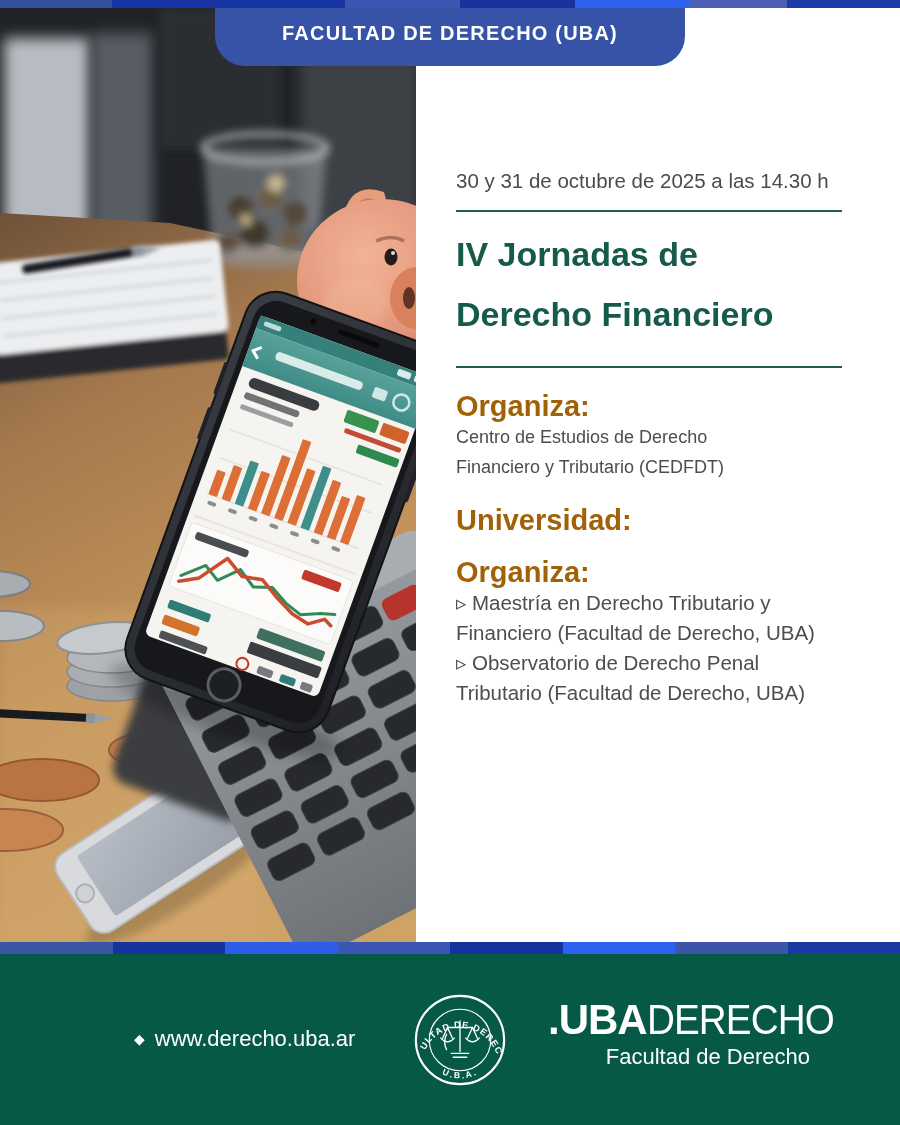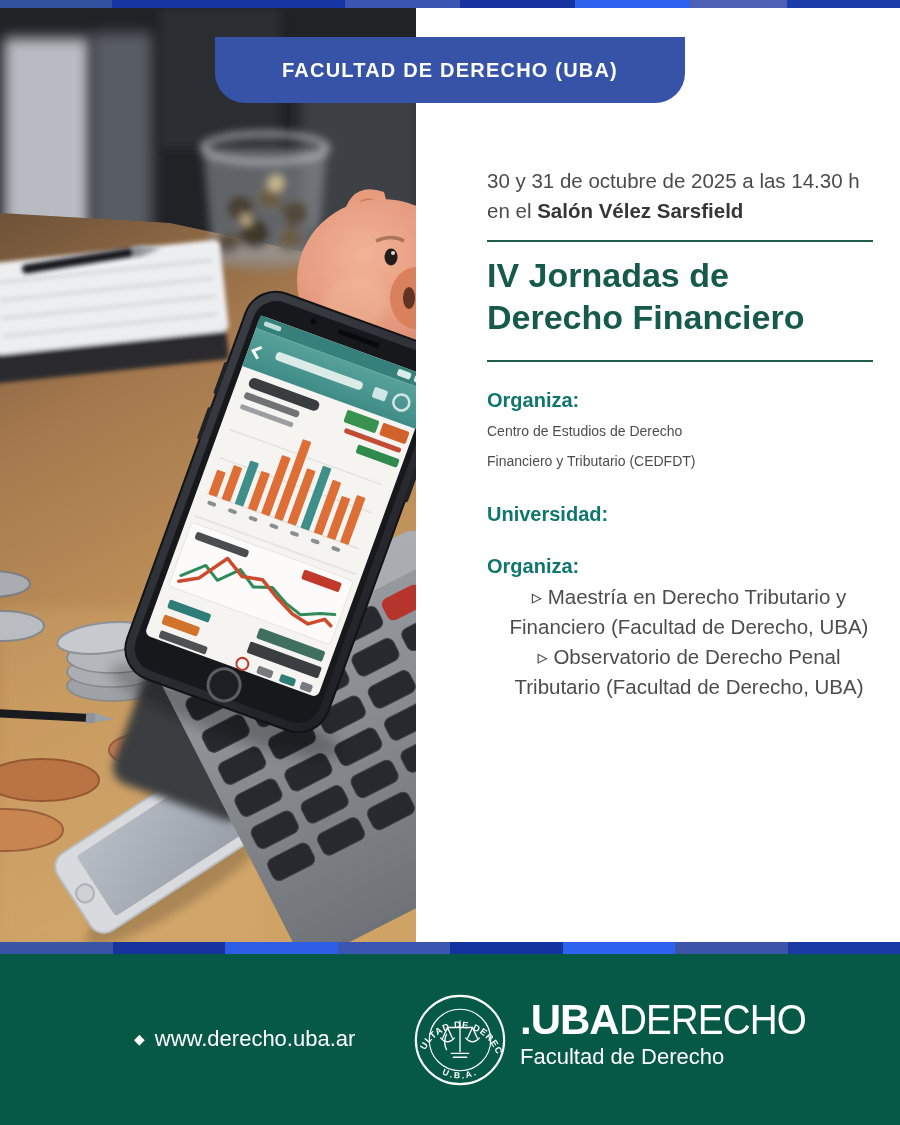--- a/index.html
+++ b/index.html
@@ -11,50 +11,50 @@
   .top-strip .s1{width:112px;background:#32519e;}
   .top-strip .s2{width:233px;background:#1634a2;}
   .top-strip .s3{width:115px;background:#3a55b2;}
   .top-strip .s4{width:115px;background:#16339e;}
   .top-strip .s5{width:115px;background:#2c62ee;}
   .top-strip .s6{width:97px;background:#4c60b4;}
   .top-strip .s7{flex:1;background:#1c3caa;}
 
   
   .banner{position:absolute;left:215px;top:0;width:470px;height:66px;background:#3653a7;
-          border-radius:0 0 30px 30px;z-index:5;display:flex;align-items:center;justify-content:center;margin-top:37px;}
+          border-radius:0 0 30px 30px;z-index:5;display:flex;align-items:center;justify-content:center;}
   .banner-title{color:#ffffff;font-size:20px;font-weight:800;letter-spacing:1.2px;}
 
   
   .photo-panel{position:absolute;left:0;top:8px;width:416px;height:934px;overflow:hidden;background:#232528;}
 
   
-  .content{position:absolute;left:456px;top:166px;width:404px;color:#4d4d4d;margin-left:31px;}
+  .content{position:absolute;left:456px;top:166px;width:404px;color:#4d4d4d;}
   .date-block{font-size:20.5px;line-height:30px;color:#4b4b4b;}
   .venue-bold{font-weight:700;color:#363636;}
   .rule{width:386px;height:2px;background:#1d5c4e;margin-top:14px;}
   .rule2{margin-top:22px;}
-  .event-title{margin-top:12px;font-size:34px;line-height:42px;font-weight:700;color:#155a4b;white-space:pre-line;}
-  .sec-label{margin-top:24px;font-size:20px;line-height:28px;font-weight:700;color:#0f766e;}
-  .sec-body{margin-top:2px;font-size:14px;line-height:30px;color:#4d4d4d;white-space:pre-line;}
-  .auspician-item{margin:0;font-size:20.5px;line-height:30px;color:#4d4d4d;white-space:pre-line;text-align:center;}
+  .event-title{margin-top:12px;font-size:34px;line-height:60px;font-weight:700;color:#155a4b;white-space:pre-line;}
+  .sec-label{margin-top:24px;font-size:29px;line-height:28px;font-weight:700;color:#a16207;}
+  .sec-body{margin-top:2px;font-size:18px;line-height:30px;color:#4d4d4d;white-space:pre-line;}
+  .auspician-item{margin:0;font-size:20.5px;line-height:30px;color:#4d4d4d;white-space:pre-line;}
   .email{margin-top:2px;font-size:21.5px;line-height:30px;font-weight:700;color:#333333;
          text-decoration:underline;text-decoration-thickness:2px;text-underline-offset:4px;display:inline-block;}
 
   
   .footer-strip{position:absolute;left:0;top:942px;width:900px;height:12px;display:flex;z-index:6;}
   .footer-strip div{flex:1;}
   .fs1{background:#3a54a6;} .fs2{background:#16339e;} .fs3{background:#2e5de8;} .fs4{background:#3a55b2;}
   .fs5{background:#14339e;} .fs6{background:#2c62ee;} .fs7{background:#3c55a8;} .fs8{background:#1a39a5;}
 
   .footer{position:absolute;left:0;top:954px;width:900px;height:171px;background:#065947;}
   .website{position:absolute;left:134px;top:72px;color:#ffffff;font-size:22px;display:flex;align-items:center;gap:10px;}
   .website .diamond{font-size:14px;}
   .seal{position:absolute;left:412px;top:38px;width:96px;height:96px;}
-  .wordmark-block{position:absolute;left:520px;top:44px;width:262px;text-align:left;color:#ffffff;}
+  .wordmark-block{position:absolute;left:548px;top:44px;width:262px;text-align:right;color:#ffffff;}
   .wordmark-line{font-size:42px;line-height:44px;white-space:nowrap;}
   .wm-uba{font-weight:800;letter-spacing:-1px;}
   .wm-derecho{font-weight:400;letter-spacing:-1px;display:inline-block;transform:scaleX(.92);transform-origin:left center;}
   .wm-subtitle{font-size:22px;line-height:26px;font-weight:500;margin-top:2px;}
 </style>
 </head>
 <body>
 
 <div class="poster">
 
@@ -332,24 +332,20 @@
         <rect x="72" y="154" width="12" height="8" rx="2" fill="#777a7e"></rect>
 
         <circle cx="0" cy="184" r="16" fill="#1d1f23" stroke="#5a5e64" stroke-width="3"></circle>
       </g>
     </svg>
   </div>
 
   <div class="content">
     <div class="date-block">
       <div>30 y 31 de octubre de 2025 a las 14.30 h</div>
-      <div>
-        <span>en el</span>
-        <span class="venue-bold">Salón Vélez Sarsfield</span>
-      </div>
     </div>
 
     <div class="rule"></div>
 
     <div class="event-title">IV Jornadas de
 Derecho Financiero</div>
 
     <div class="rule rule2"></div>
 
     <div class="sec-label">Organiza:</div>

